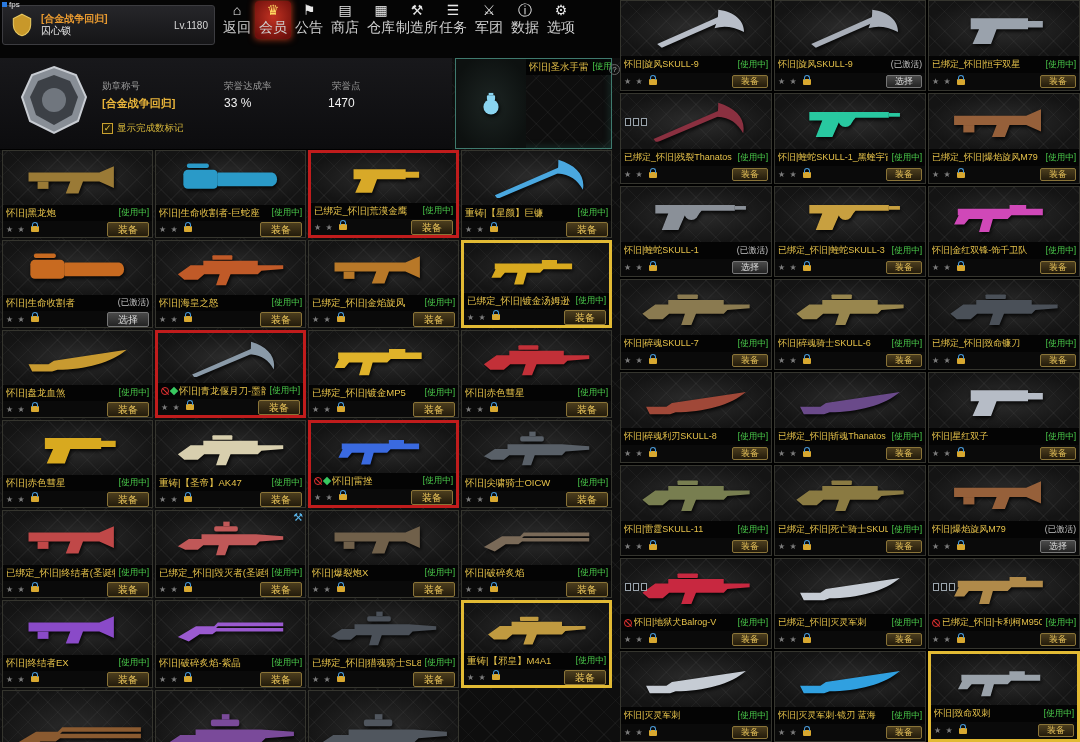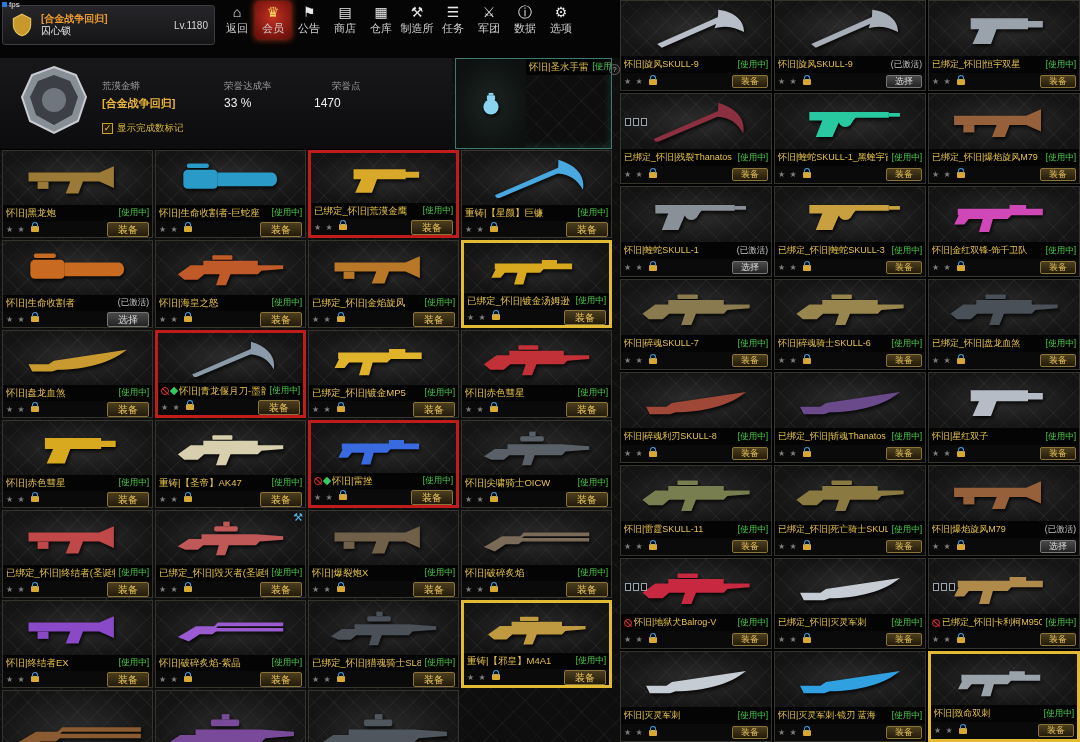--- a/index.html
+++ b/index.html
@@ -25,21 +25,21 @@
   .pbadge svg{width:26px;height:26px;display:block;}
   .ptxt{line-height:1.25;min-width:0;}
   .ptitle{color:#e89a30;font-size:10px;font-weight:bold;white-space:nowrap;}
   .pname{color:#ececec;font-size:10px;}
   .plvl{margin-left:auto;color:#d8d8d8;font-size:10px;white-space:nowrap;}
 
   
   .nav{position:absolute;left:219px;top:1px;display:flex;z-index:4;}
   .nav-item{width:36px;height:38px;display:flex;flex-direction:column;align-items:center;justify-content:center;gap:2px;cursor:pointer;}
   .nav-ic{font-size:14px;color:#e8e8e8;line-height:1;}
-  .nav-lb{font-size:11px;color:#cfcfcf;white-space:nowrap;text-align:center;}
+  .nav-lb{font-size:14px;color:#cfcfcf;white-space:nowrap;text-align:center;}
   .nav-item.active{background:radial-gradient(circle at 50% 42%,#c23222,#6e100c 85%);border-radius:3px;
     box-shadow:0 0 7px rgba(230,70,30,.85);}
   .nav-item.active .nav-ic{color:#ffd860;}
 
   
   .tabs{position:absolute;left:1px;top:41px;display:flex;gap:2px;z-index:4;}
   .tab{width:74px;height:17px;background:#1d1d1d;color:#8d8d8d;font-size:10px;
     display:flex;align-items:center;justify-content:center;cursor:pointer;}
   .tab.active{background:#5a5a5a;color:#fff;}
 
@@ -237,26 +237,26 @@
 
 
     <div class="honor">
       <span class="medal">
         <svg viewBox="0 0 80 80">
           <polygon points="40,4 62,12 72,34 64,58 40,70 16,58 8,34 18,12" fill="#888e96" stroke="#c8ccd2" stroke-width="2"></polygon>
           <polygon points="40,12 56,18 64,34 58,52 40,62 22,52 16,34 24,18" fill="#3c4046"></polygon>
           <circle cx="40" cy="37" r="12" fill="#70767e"></circle>
         </svg>
       </span>
-      <div class="hl" style="left:102px;top:22px">荒漠金蟒</div>
+      <div class="hl" style="left:102px;top:22px">勋章称号</div>
       <div class="hv gold" style="left:102px;top:38px">[合金战争回归]</div>
       <div class="hl" style="left:224px;top:22px">荣誉达成率</div>
       <div class="hv" style="left:224px;top:38px">33 %</div>
       <div class="hl" style="left:332px;top:22px">荣誉点</div>
-      <div class="hv" style="left:314px;top:38px">1470</div>
+      <div class="hv" style="left:328px;top:38px">1470</div>
       <div class="hcheck">
         <span class="cbox">✓</span>
         <span>显示完成数标记</span>
       </div>
     </div>
 
     <div class="featured">
       <div class="fimg">
         <svg class="wpn" id="featured-svg" viewBox="0 0 120 44" style="color: rgb(138, 212, 240);">
             <use href="#sym-grenade" xlink:href="#sym-grenade"></use>
@@ -876,21 +876,21 @@
             <button class="abtn">装备</button>
           </div>
         </div>
         <div class="card">
           <div class="wimg">
             <svg viewBox="0 0 120 44" class="wpn" style="color: rgb(74, 80, 88);">
               <use href="#sym-rifle" xlink:href="#sym-rifle"></use>
             </svg>
           </div>
           <div class="nbar">
-            <span class="wname">已绑定_怀旧|盘龙血煞</span>
+            <span class="wname">已绑定_怀旧|致命镰刀</span>
             <span class="status">[使用中]</span>
           </div>
           <div class="bbar">
             <span class="stars">★ ★</span>
             <span class="locki"></span>
             <button class="abtn">装备</button>
           </div>
         </div>
         <div class="card">
           <div class="wimg">

